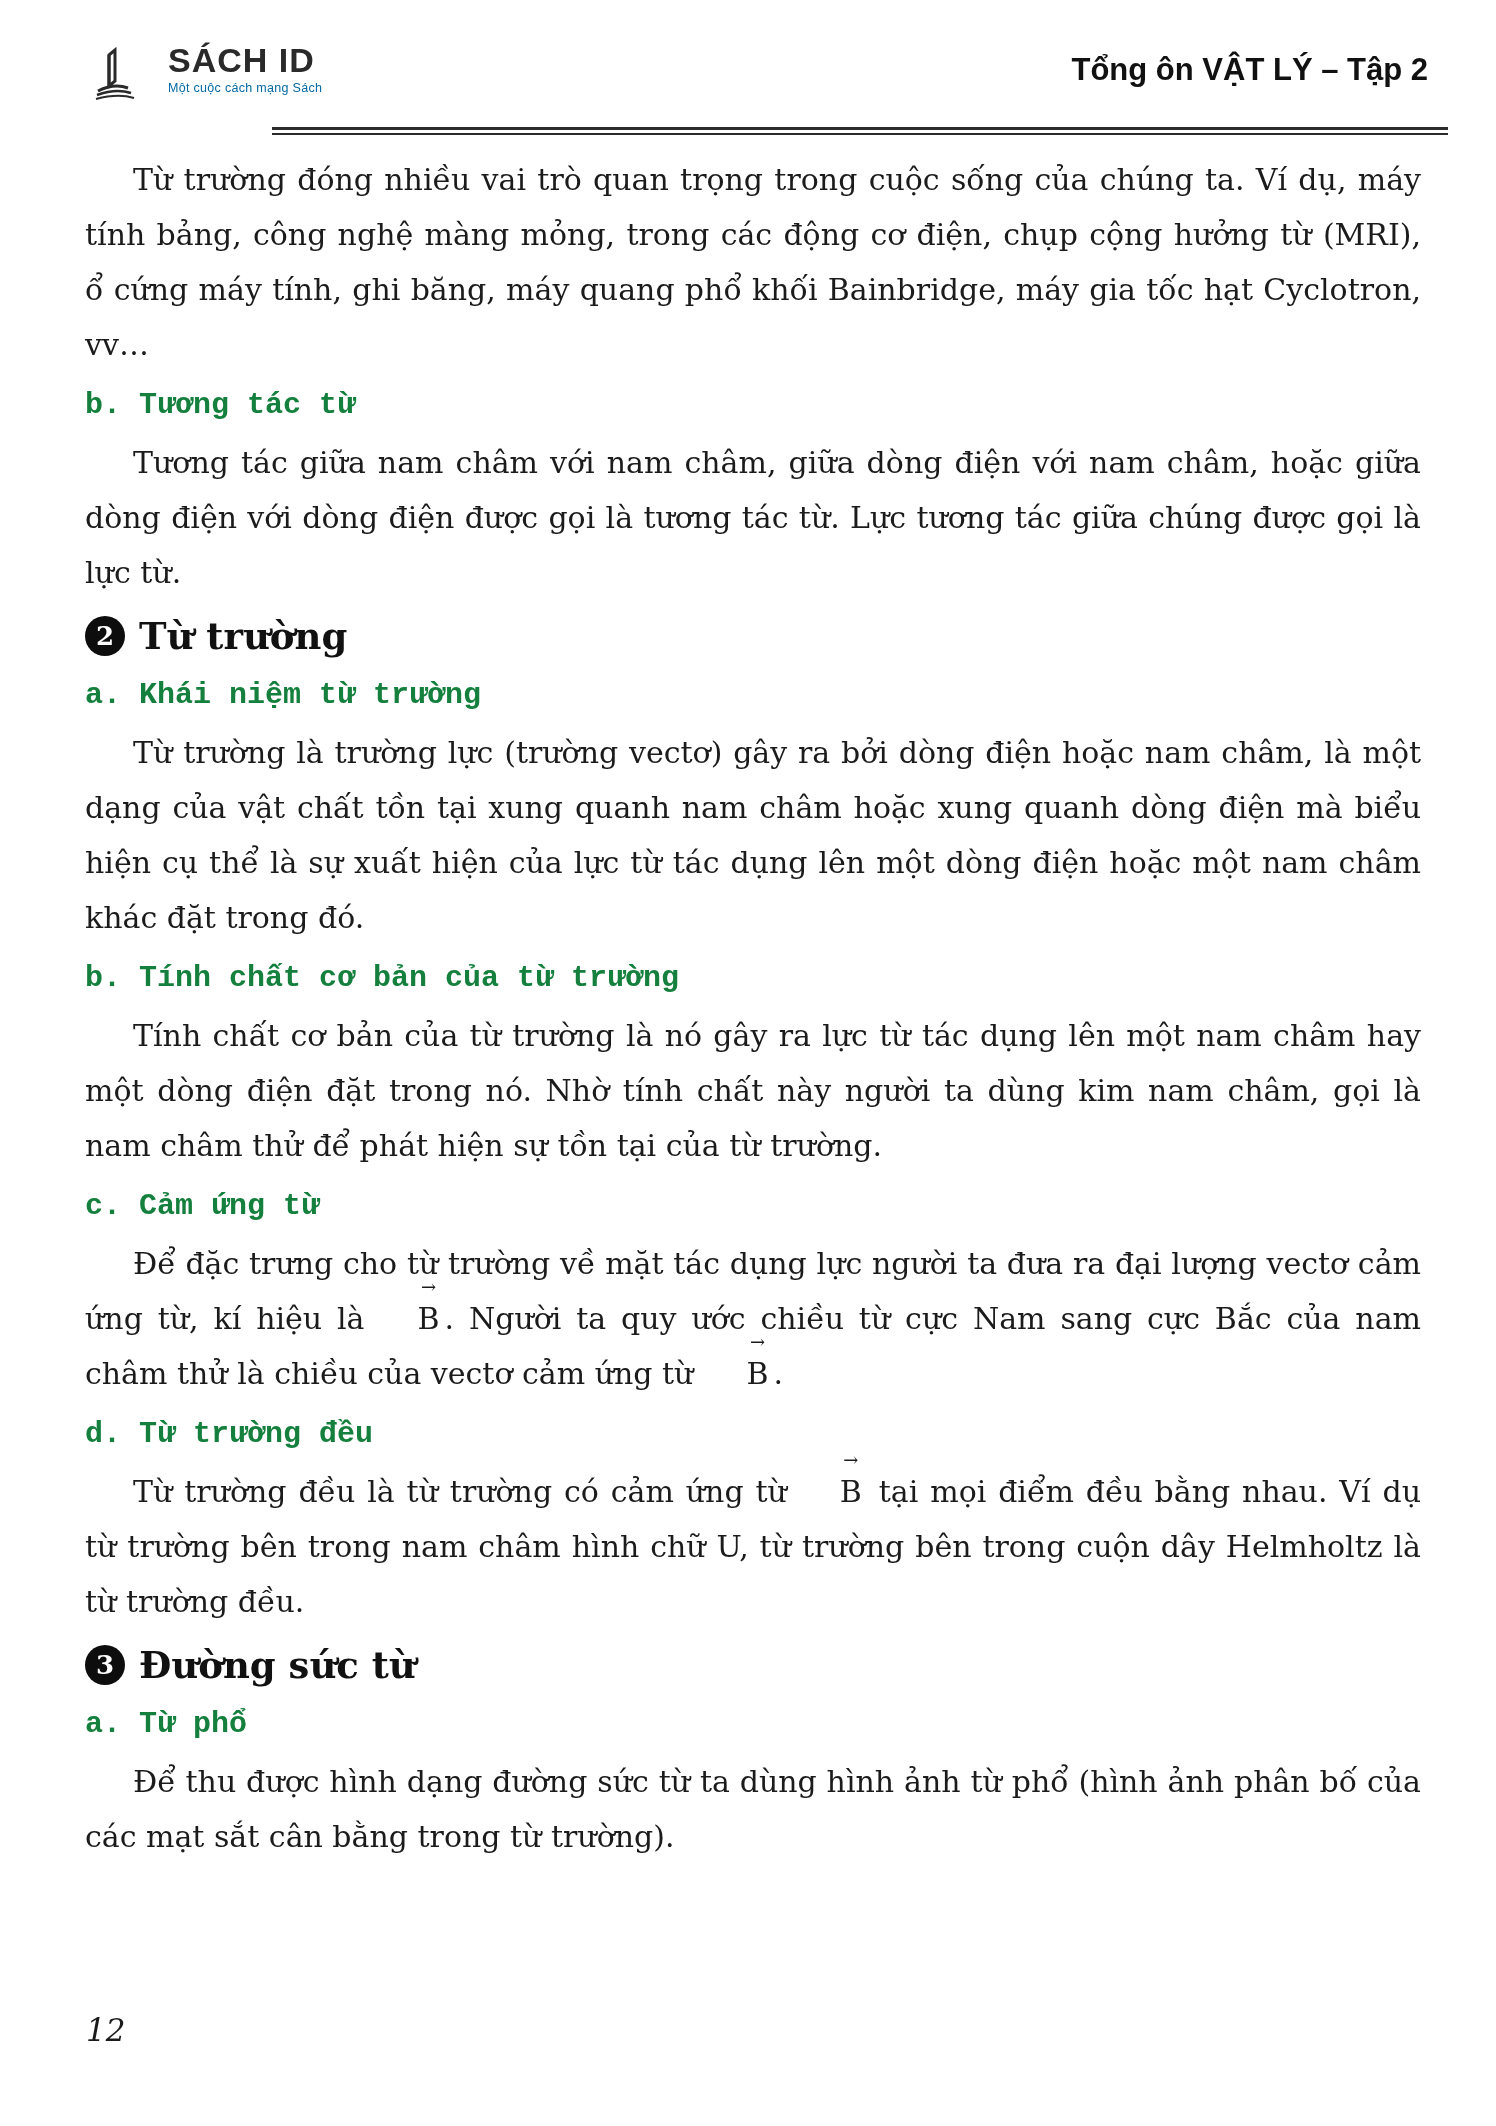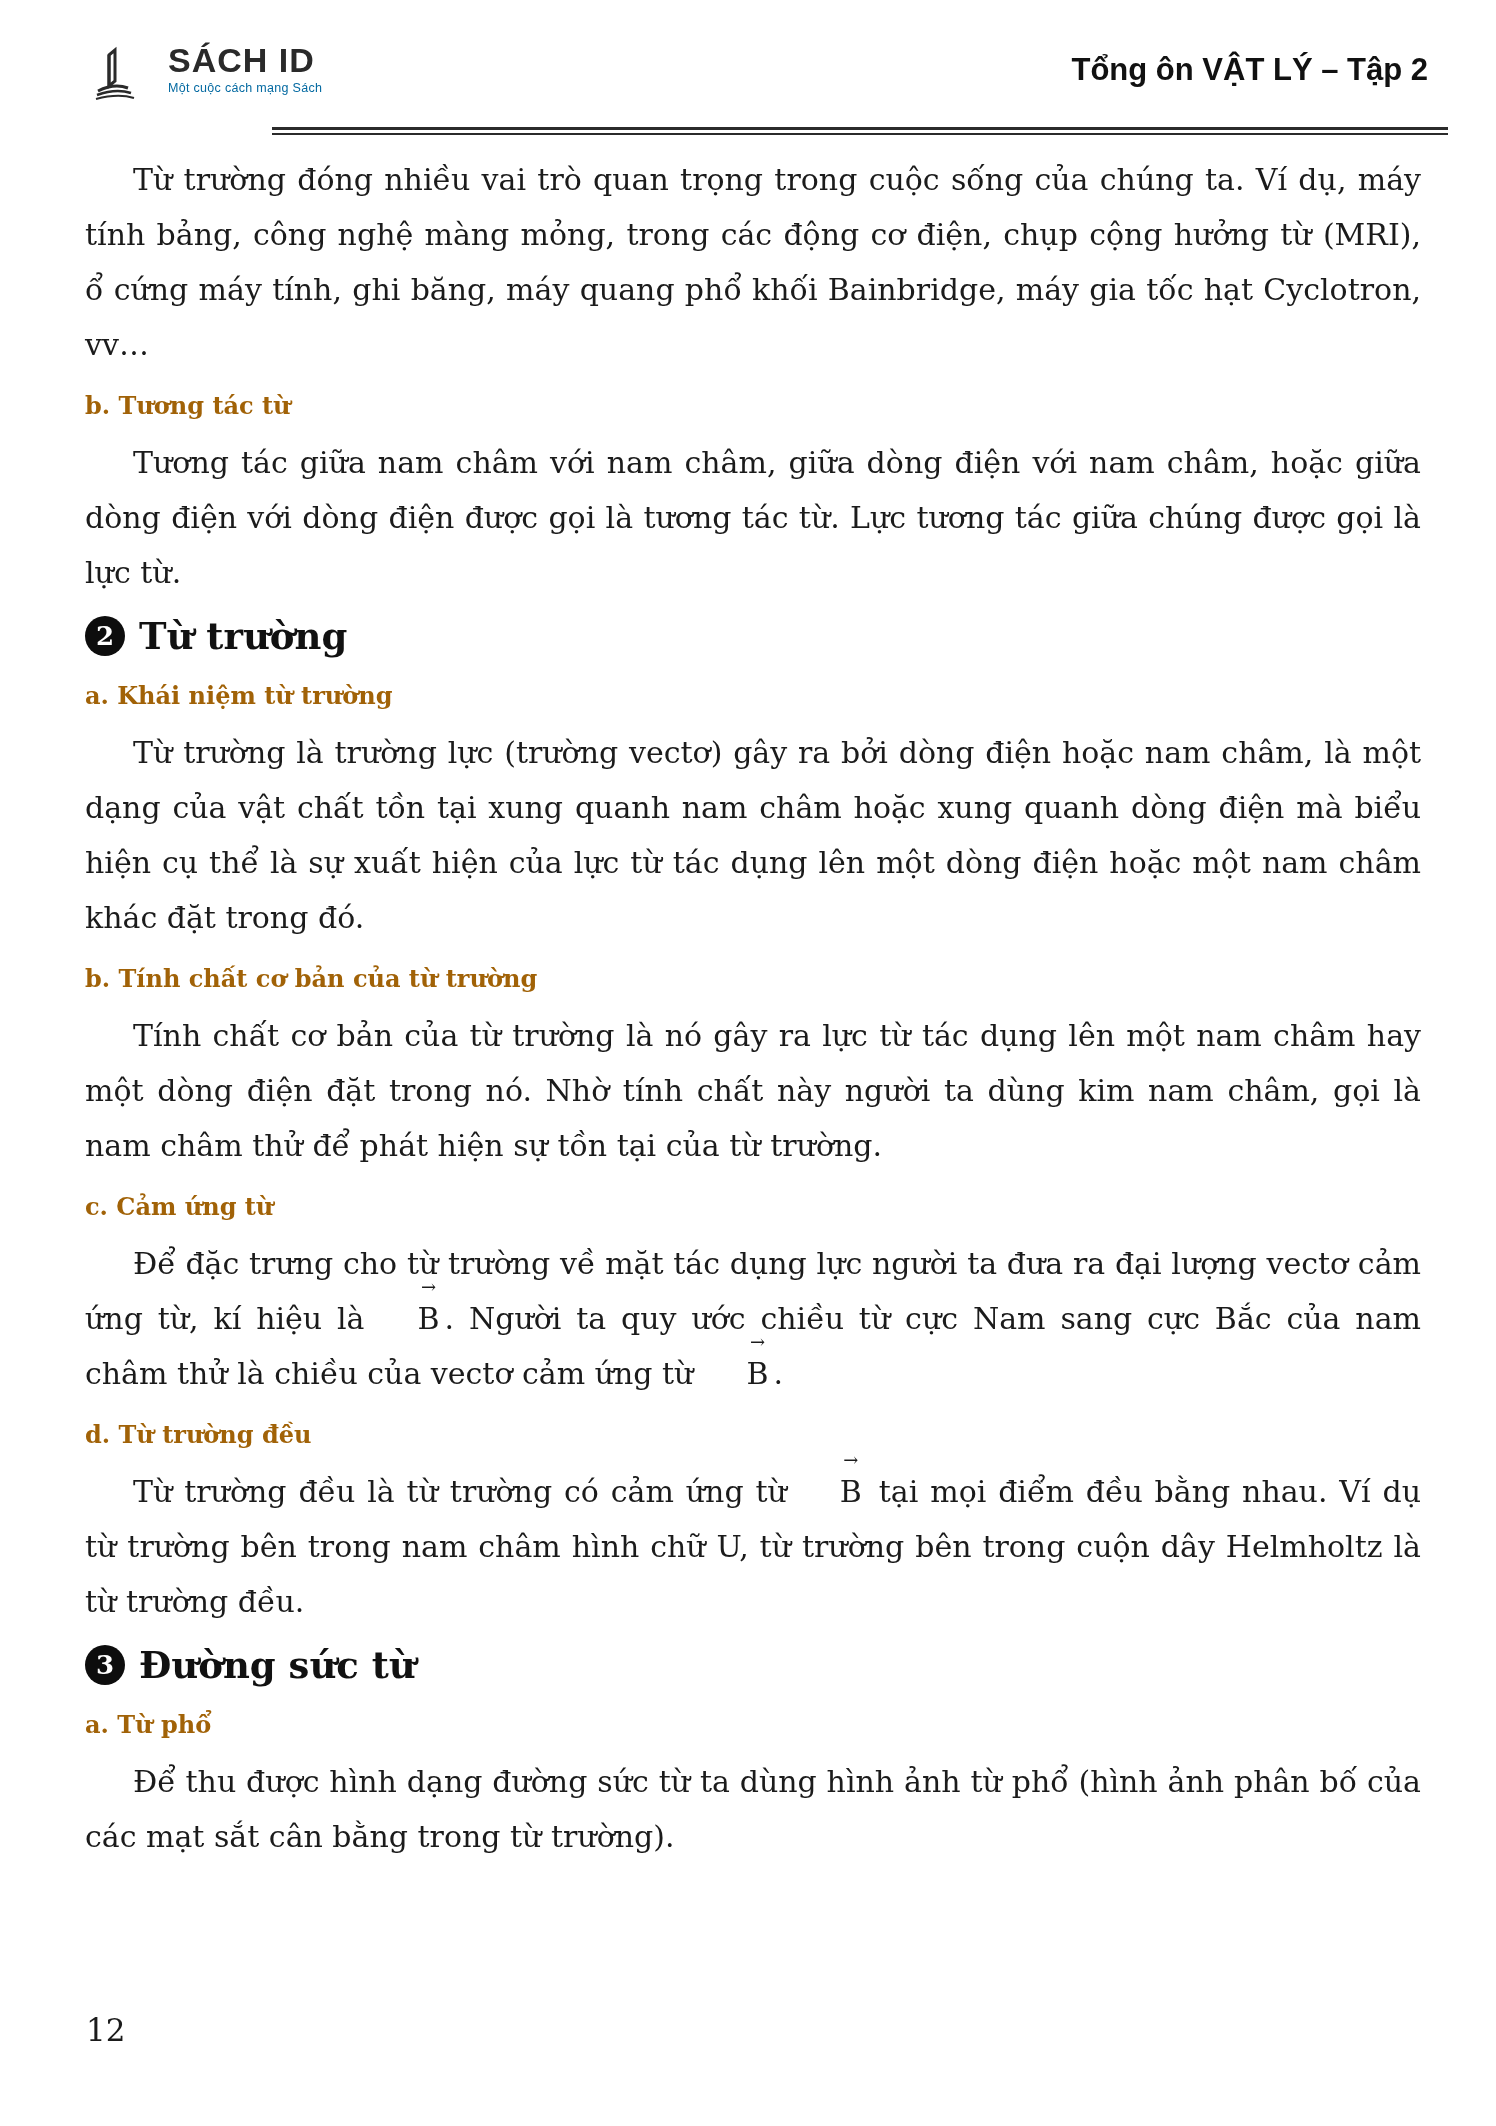--- a/index.html
+++ b/index.html
@@ -43,22 +43,22 @@
   
   .content {
     position:absolute; left:85px; top:152px; width:1336px;
   }
   .para {
     font-size:30px; line-height:55px;
     text-align:justify; text-indent:48px;
     color:#1b1b1b;
   }
   .subheading {
-    font-size:24px; line-height:55px; font-weight:bold;
-    margin-top:6px; margin-bottom:2px; color:#a16207;
+    font-size:30px; line-height:55px; font-weight:bold;
+    margin-top:6px; margin-bottom:2px; color:#15803d;font-family:Liberation Mono, monospace;
   }
   .numbered-heading {
     margin-top:14px; margin-bottom:10px;
     display:flex; align-items:center; gap:14px;
   }
   .badge {
     width:40px; height:40px; border-radius:50%;
     background:#0d0d0d; color:#ffffff;
     font-size:26px; font-weight:bold; line-height:40px; text-align:center;
     flex:0 0 auto;
@@ -69,21 +69,21 @@
     content:"\2192";
     position:absolute; left:50%; transform:translateX(-50%);
     top:-0.74em; font-size:0.60em; line-height:1;
   }
   .pen-icon {
     font-family:"DejaVu Sans", sans-serif;
     font-size:28px; margin-right:10px;
   }
   .page-number {
     position:absolute; left:86px; top:2012px;
-    font-size:31px; color:#1b1b1b;
+    font-size:31px; color:#1b1b1b;font-style:italic;
   }
 </style>
 </head>
 <body>
 
 <div class="page">
 
   <div class="logo">
     <span>
       <svg width="56" height="60" viewBox="0 0 56 60" fill="none">

